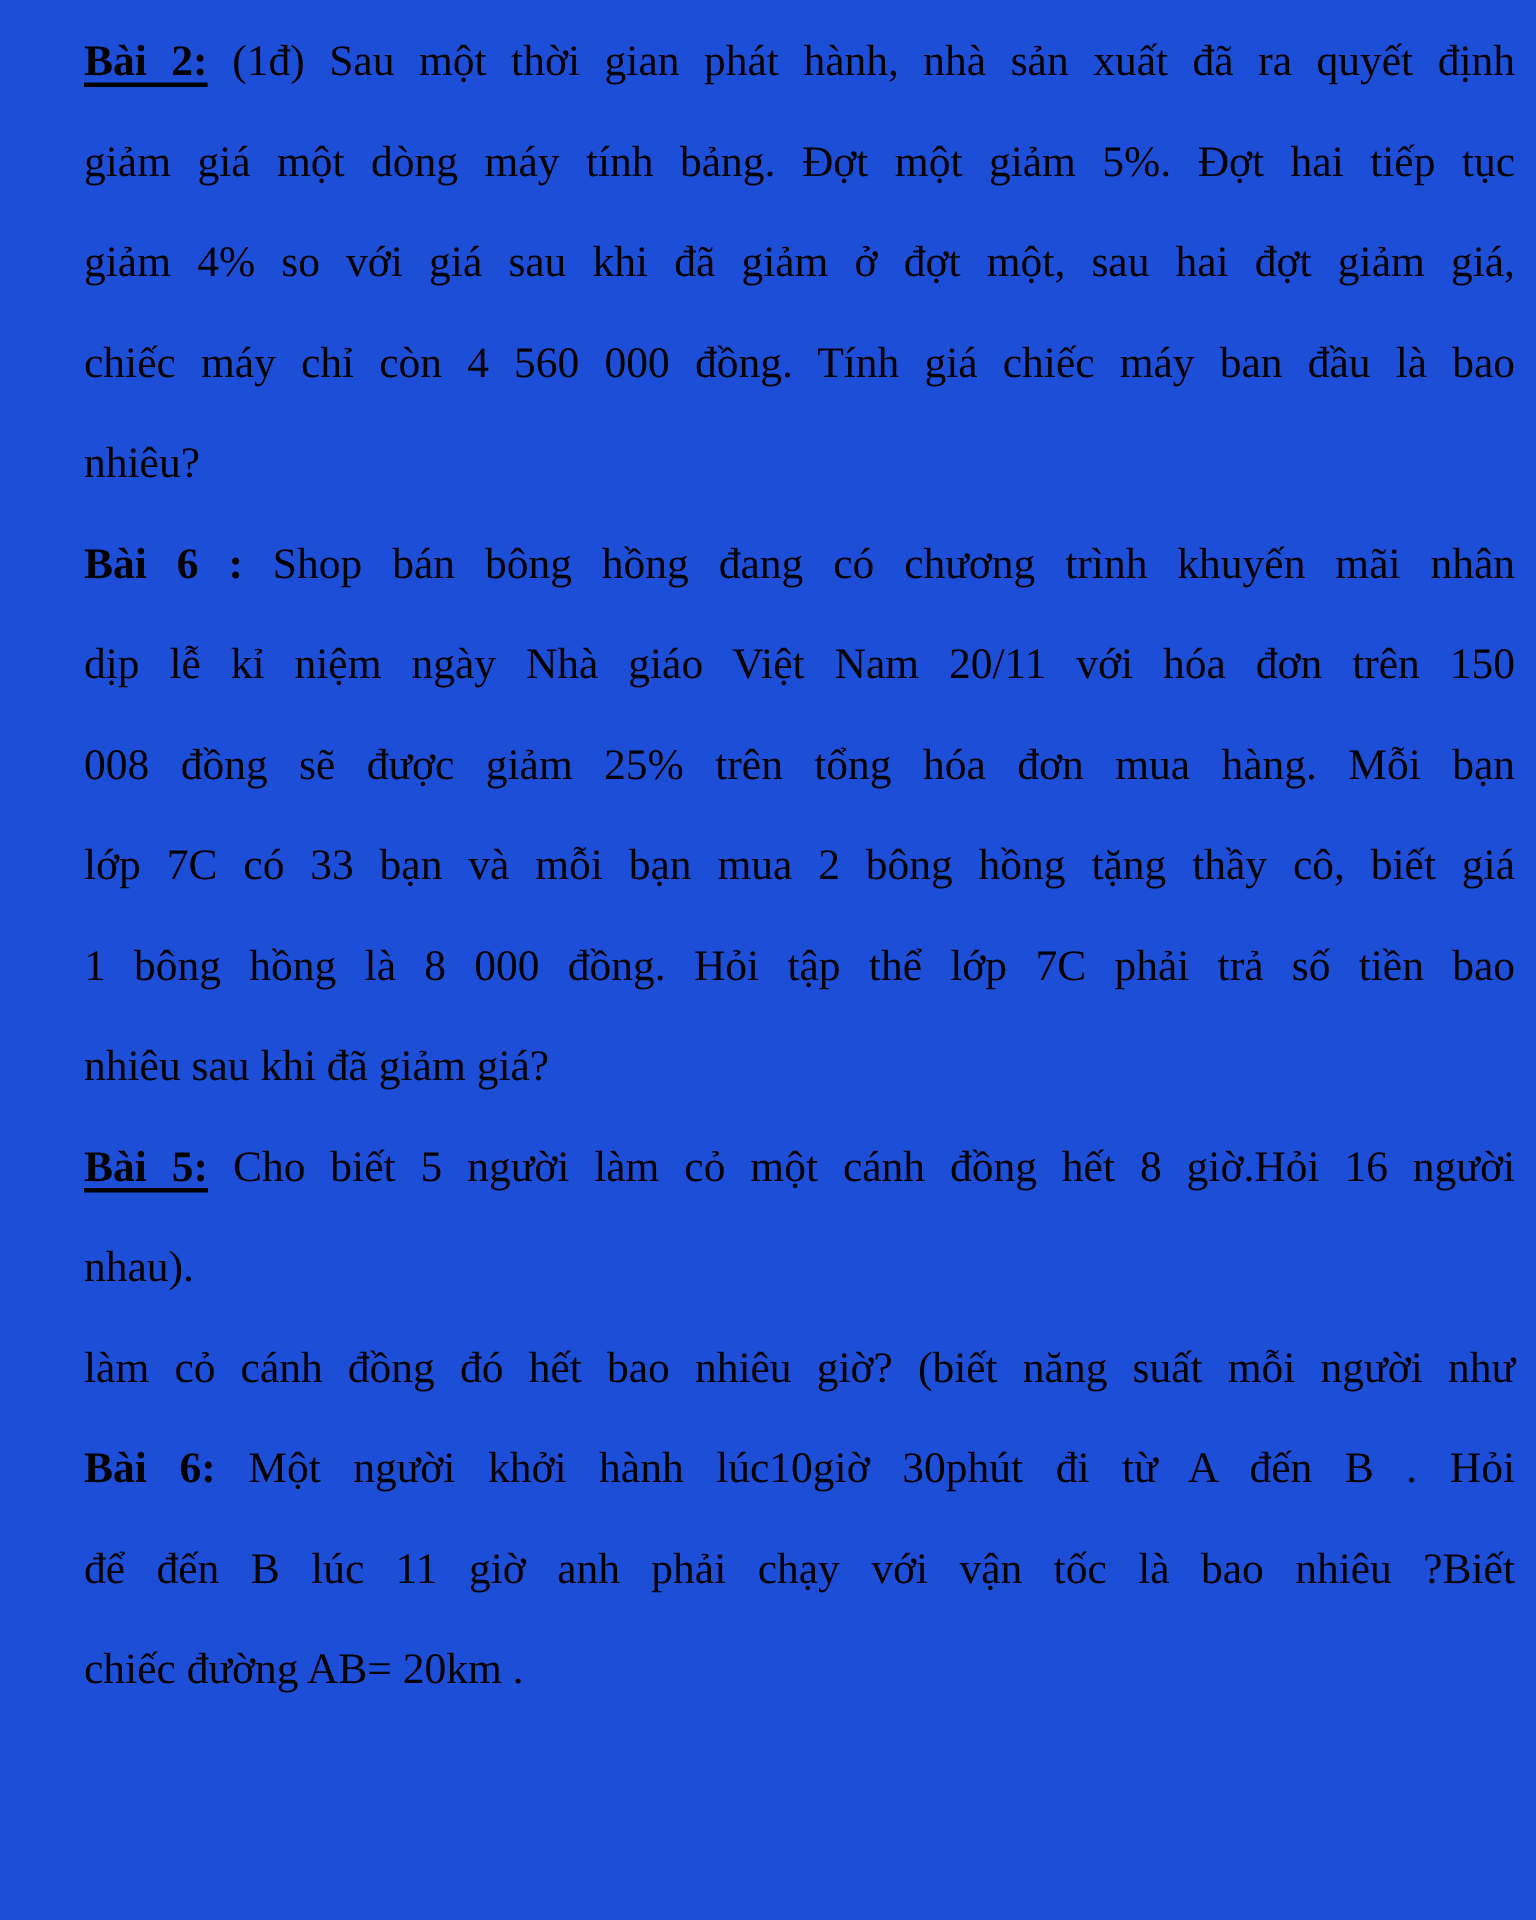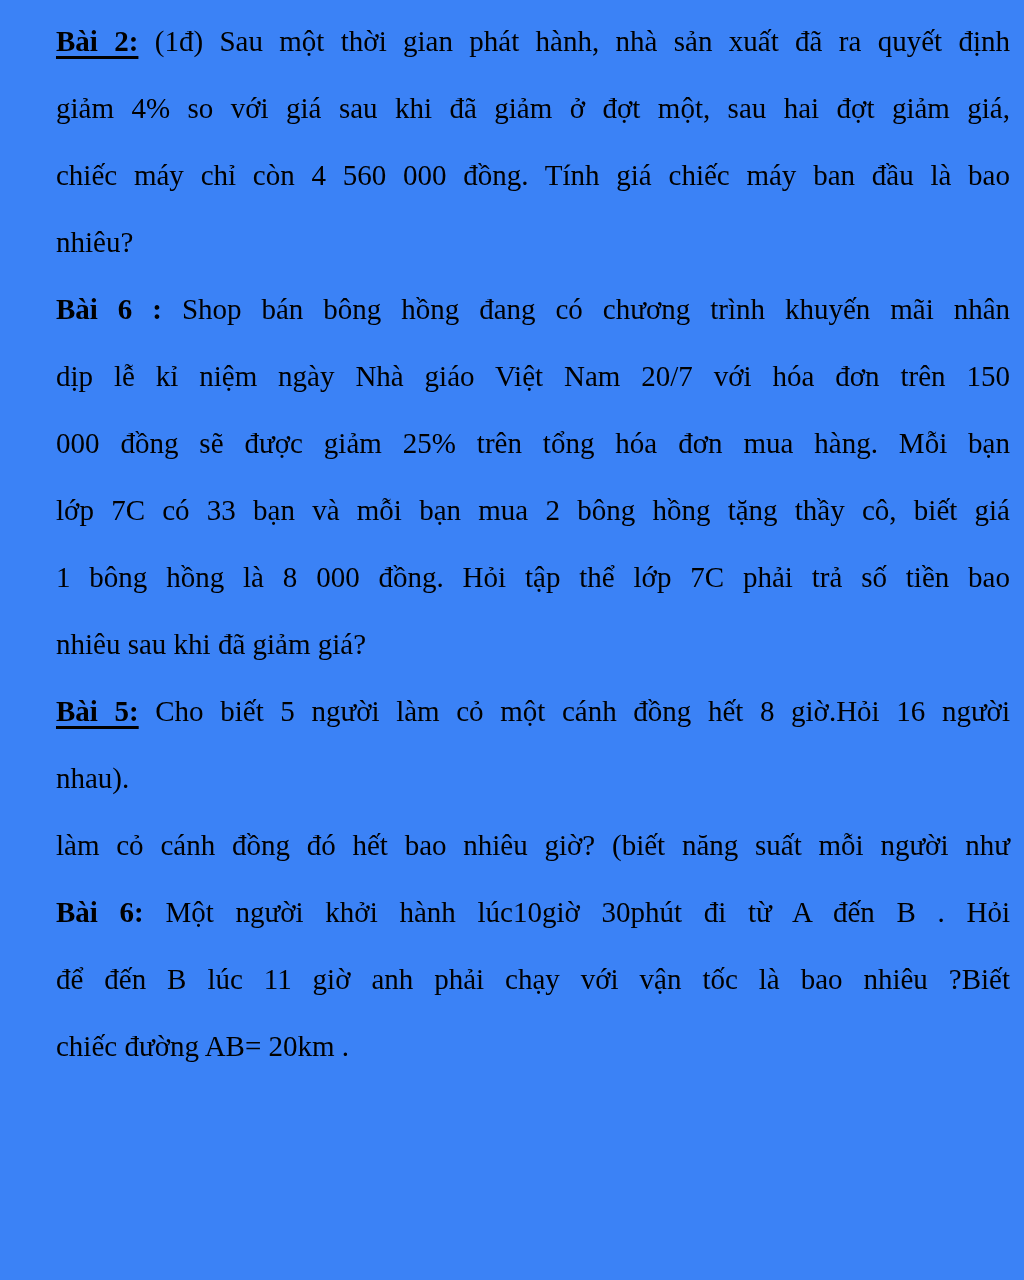--- a/index.html
+++ b/index.html
@@ -11,21 +11,21 @@
     width: 1024px;
     height: 1280px;
     overflow: hidden;
     font-family: "Liberation Serif", "DejaVu Serif", serif;
     color: #000000;
   }
   .page {
     position: relative;
     width: 1024px;
     height: 1280px;
-    background: #3b82f6;
+    background: #1d4ed8;
   }
   .text-block {
     position: absolute;
     left: 56px;
     top: 8px;
     width: 954px;
   }
   .problem {
     margin: 0;
     padding: 0;
@@ -52,28 +52,29 @@
     text-underline-offset: 5px;
   }
 </style>
 </head>
 <body>
 
 <div class="page">
   <div class="text-block" id="problems">
       <div class="problem">
         <div class="line"><span class="plabel u">Bài 2:</span> <span>(1đ) Sau một thời gian phát hành, nhà sản xuất đã ra quyết định</span></div>
+        <div class="line">giảm giá một dòng máy tính bảng. Đợt một giảm 5%. Đợt hai tiếp tục</div>
         <div class="line">giảm 4% so với giá sau khi đã giảm ở đợt một, sau hai đợt giảm giá,</div>
         <div class="line">chiếc máy chỉ còn 4 560 000 đồng. Tính giá chiếc máy ban đầu là bao</div>
         <div class="line last">nhiêu?</div>
       </div>
       <div class="problem">
         <div class="line"><span class="plabel">Bài 6 :</span> <span>Shop bán bông hồng đang có chương trình khuyến mãi nhân</span></div>
-        <div class="line">dịp lễ kỉ niệm ngày Nhà giáo Việt Nam 20/7 với hóa đơn trên 150</div>
-        <div class="line">000 đồng sẽ được giảm 25% trên tổng hóa đơn mua hàng. Mỗi bạn</div>
+        <div class="line">dịp lễ kỉ niệm ngày Nhà giáo Việt Nam 20/11 với hóa đơn trên 150</div>
+        <div class="line">008 đồng sẽ được giảm 25% trên tổng hóa đơn mua hàng. Mỗi bạn</div>
         <div class="line">lớp 7C có 33 bạn và mỗi bạn mua 2 bông hồng tặng thầy cô, biết giá</div>
         <div class="line">1 bông hồng là 8 000 đồng. Hỏi tập thể lớp 7C phải trả số tiền bao</div>
         <div class="line last">nhiêu sau khi đã giảm giá?</div>
       </div>
       <div class="problem">
         <div class="line"><span class="plabel u">Bài 5:</span> <span>Cho biết 5 người làm cỏ một cánh đồng hết 8 giờ.Hỏi 16 người</span></div>
         <div class="line last">nhau).</div>
         <div class="line">làm cỏ cánh đồng đó hết bao nhiêu giờ? (biết năng suất mỗi người như</div>
       </div>
       <div class="problem">

